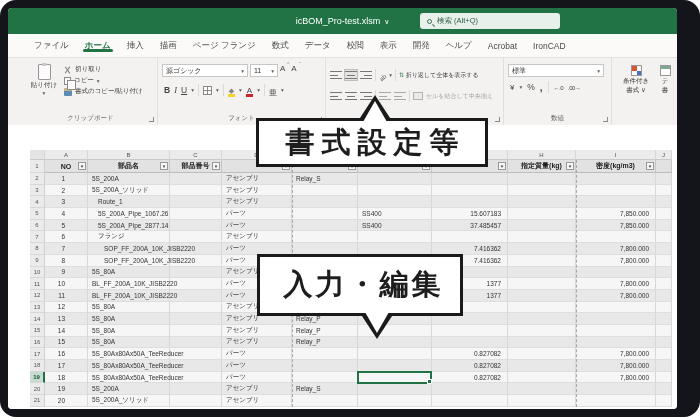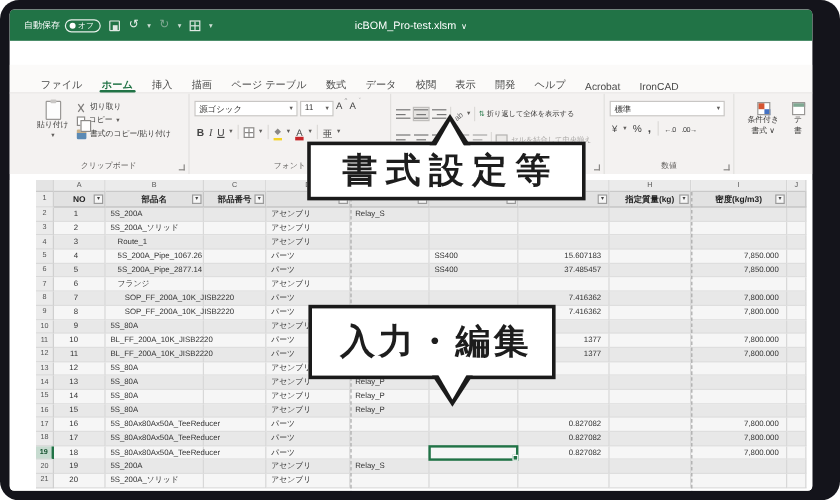--- a/index.html
+++ b/index.html
@@ -19,21 +19,21 @@
   .tbico.dim{color:#7fa892;}
   .tbcaret{font-size:6px;color:#cfe0d6;}
   .wintitle{position:absolute;left:0;right:0;text-align:center;font-size:9px;color:#fff;pointer-events:none;}
   .wintitle .caret{font-size:7px;margin-left:4px;}
   .searchbox{position:absolute;left:412px;top:5px;width:140px;height:16px;background:#e7f0ea;border-radius:3px;display:flex;align-items:center;gap:5px;padding:0 7px;color:#31574а;}
   .lens{width:5px;height:5px;border:1.2px solid #3d6b52;border-radius:50%;position:relative;flex:0 0 auto;}
   .lens:after{content:"";position:absolute;left:4px;top:5px;width:3px;height:1.2px;background:#3d6b52;transform:rotate(45deg);}
   .searchtxt{font-size:7.5px;color:#2e5c44;}
 
   
-  .tabrow{height:24px;background:#fbfaf9;display:flex;align-items:flex-end;padding-left:18px;border-bottom:1px solid #e3e1df;margin-top:20px;}
+  .tabrow{height:24px;background:#fbfaf9;display:flex;align-items:center;padding-left:18px;border-bottom:1px solid #e3e1df;}
   .tab{display:flex;align-items:center;padding:0 8px;font-size:8.5px;color:#4a4a4a;position:relative;white-space:nowrap;}
   .tab.active{color:#217346;font-weight:bold;}
   .tab.active:after{content:"";position:absolute;left:6px;right:6px;bottom:0;height:2.5px;background:#217346;border-radius:2px;}
   .tab.ctx{color:#217346;}
 
   
   .ribbon{height:67px;background:#f4f2f1;display:flex;padding-left:16px;overflow:hidden;position:relative;}
   .rgroup{position:relative;border-right:1px solid #e2e0de;padding:4px 4px 12px 4px;flex:0 0 auto;}
   .glabel{position:absolute;left:0;right:0;bottom:2px;text-align:center;font-size:6.5px;color:#605e5c;}
   .launcher{position:absolute;right:3px;bottom:3px;width:5px;height:5px;border-right:1px solid #8a8886;border-bottom:1px solid #8a8886;}
@@ -121,47 +121,35 @@
   .taildown{position:absolute;bottom:-26px;left:100px;width:0;height:0;border-style:solid;border-width:26px 17px 0 17px;border-color:#1a1a1a transparent transparent transparent;}
   .taildown:after{content:"";position:absolute;left:-12px;bottom:6px;border-style:solid;border-width:21px 12px 0 12px;border-color:#fff transparent transparent transparent;}
 </style>
 </head>
 <body>
 
 <div class="frame">
   <div class="window">
 
     <div class="titlebar">
-      <div class="qat">
-        <div class="autosave">
-          <span>自動保存</span>
-          <span class="pill">
-              <span class="dot"></span>
-              <span>オフ</span>
-            </span>
-        </div>
-        <span class="disk"></span>
-        <span class="tbico">↺</span>
-          <span class="tbcaret">▾</span>
-        <span class="tbico dim">↻</span>
-          <span class="tbcaret">▾</span>
-        <span class="grid22" style="border-color:#dfe9e3;background:linear-gradient(#dfe9e3,#dfe9e3) 50% 0/1px 100% no-repeat,linear-gradient(#dfe9e3,#dfe9e3) 0 50%/100% 1px no-repeat,transparent;"></span>
-        <span class="tbcaret">▾</span>
-      </div>
       <div class="wintitle">
         <span>icBOM_Pro-test.xlsm</span><span class="caret">∨</span>
+      </div>
+      <div class="searchbox">
+        <span class="lens"></span>
+        <span class="searchtxt">検索 (Alt+Q)</span>
       </div>
     </div>
 
     <nav class="tabrow">
         <span class="tab">ファイル</span>
         <span class="tab active">ホーム</span>
         <span class="tab">挿入</span>
         <span class="tab">描画</span>
-        <span class="tab">ページ テーブル</span>
+        <span class="tab">ページ フランジ</span>
         <span class="tab">数式</span>
         <span class="tab">データ</span>
         <span class="tab">校閲</span>
         <span class="tab">表示</span>
         <span class="tab">開発</span>
         <span class="tab">ヘルプ</span>
         <span class="tab">Acrobat</span>
         <span class="tab">IronCAD</span>
       </nav>
 

